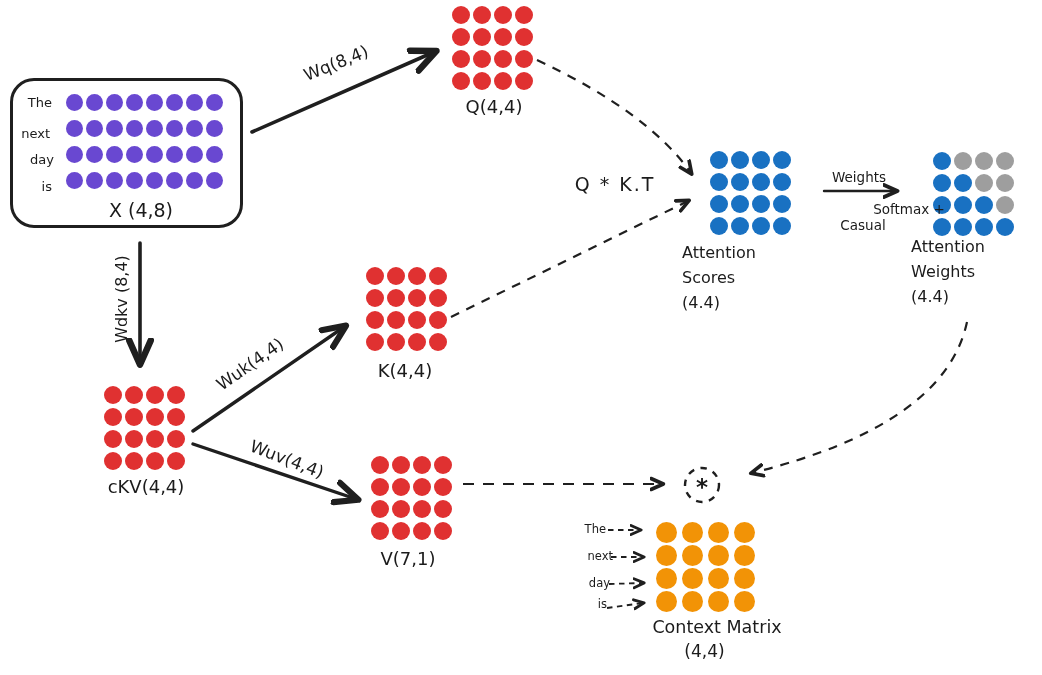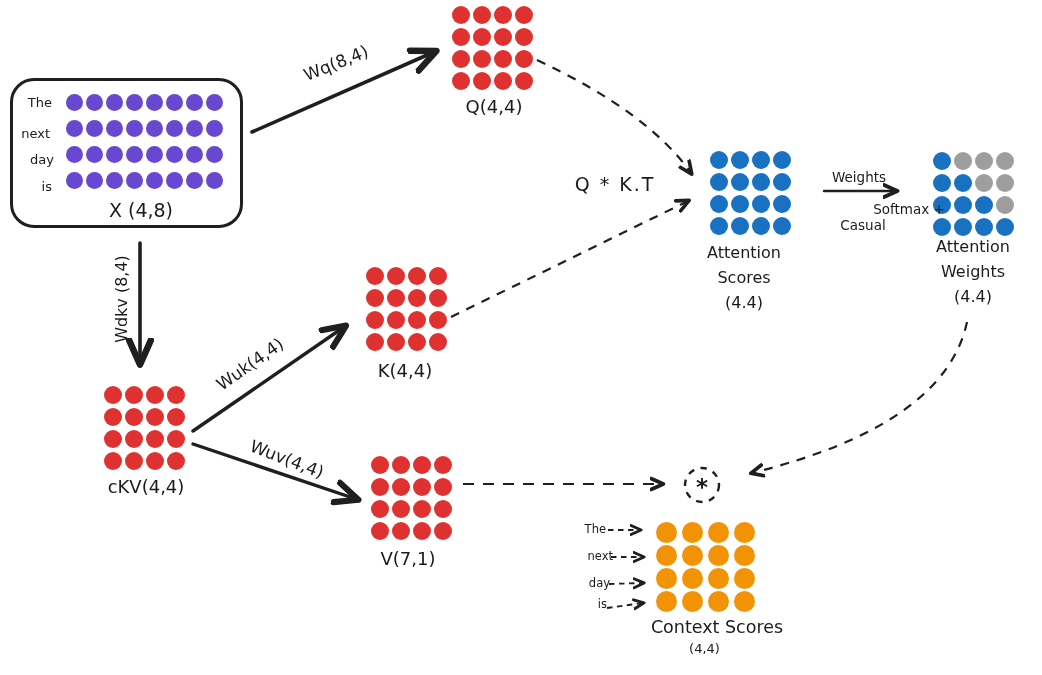--- a/index.html
+++ b/index.html
@@ -27,25 +27,25 @@
   #mscores{left:710px;top:151px;}
   #mweights{left:933px;top:152px;}
   #mcontext{left:656px;top:522px;}
   
   .cap{position:absolute;text-align:center;font-size:18px;}
   #capx{left:60px;top:199px;width:162px;font-size:19px;}
   #capq{left:444px;top:96px;width:100px;}
   #capk{left:355px;top:360px;width:100px;}
   #capv{left:358px;top:548px;width:100px;}
   #capckv{left:86px;top:476px;width:120px;}
-  .lbl3{position:absolute;text-align:center;width:124px;font-size:16px;line-height:25px;}
+  .lbl3{position:absolute;text-align:left;width:124px;font-size:16px;line-height:25px;}
   #lscores{left:682px;top:240px;}
   #lweights{left:911px;top:234px;}
   #lcontext1{left:627px;top:617px;width:180px;font-size:17.5px;text-align:center;position:absolute;}
-  #lcontext2{left:627px;top:641px;width:155px;font-size:13px;text-align:center;position:absolute;}
+  #lcontext2{left:627px;top:641px;width:155px;font-size:17px;text-align:center;position:absolute;}
   
   .cl{position:absolute;width:46px;text-align:right;font-size:11.5px;}
   #cl0{left:560px;top:522px;} #cl1{left:567px;top:549px;}
   #cl2{left:564px;top:576px;} #cl3{left:561px;top:597px;}
   
   .elbl{position:absolute;font-size:17px;}
   #wq{left:336px;top:63px;transform:translate(-50%,-50%) rotate(-22deg);}
   #wdkv{left:121px;top:299px;font-size:16px;transform:translate(-50%,-50%) rotate(-90deg);}
   #wuk{left:250px;top:364px;transform:translate(-50%,-50%) rotate(-35deg);}
   #wuv{left:287px;top:459px;transform:translate(-50%,-50%) rotate(21deg);}
@@ -263,21 +263,21 @@
       <span class="dot" style="background: rgb(242, 147, 6);"></span>
       <span class="dot" style="background: rgb(242, 147, 6);"></span>
       <span class="dot" style="background: rgb(242, 147, 6);"></span>
       <span class="dot" style="background: rgb(242, 147, 6);"></span>
       <span class="dot" style="background: rgb(242, 147, 6);"></span>
       <span class="dot" style="background: rgb(242, 147, 6);"></span>
       <span class="dot" style="background: rgb(242, 147, 6);"></span>
       <span class="dot" style="background: rgb(242, 147, 6);"></span>
       <span class="dot" style="background: rgb(242, 147, 6);"></span>
     </div>
-  <div id="lcontext1">Context Scores</div>
+  <div id="lcontext1">Context Matrix</div>
   <div id="lcontext2">(4,4)</div>
   <div id="cl0" class="cl">The</div>
   <div id="cl1" class="cl">next</div>
   <div id="cl2" class="cl">day</div>
   <div id="cl3" class="cl">is</div>
 
   <div id="wq" class="elbl">Wq(8,4)</div>
   <div id="wdkv" class="elbl">Wdkv (8,4)</div>
   <div id="wuk" class="elbl">Wuk(4,4)</div>
   <div id="wuv" class="elbl">Wuv(4,4)</div>

